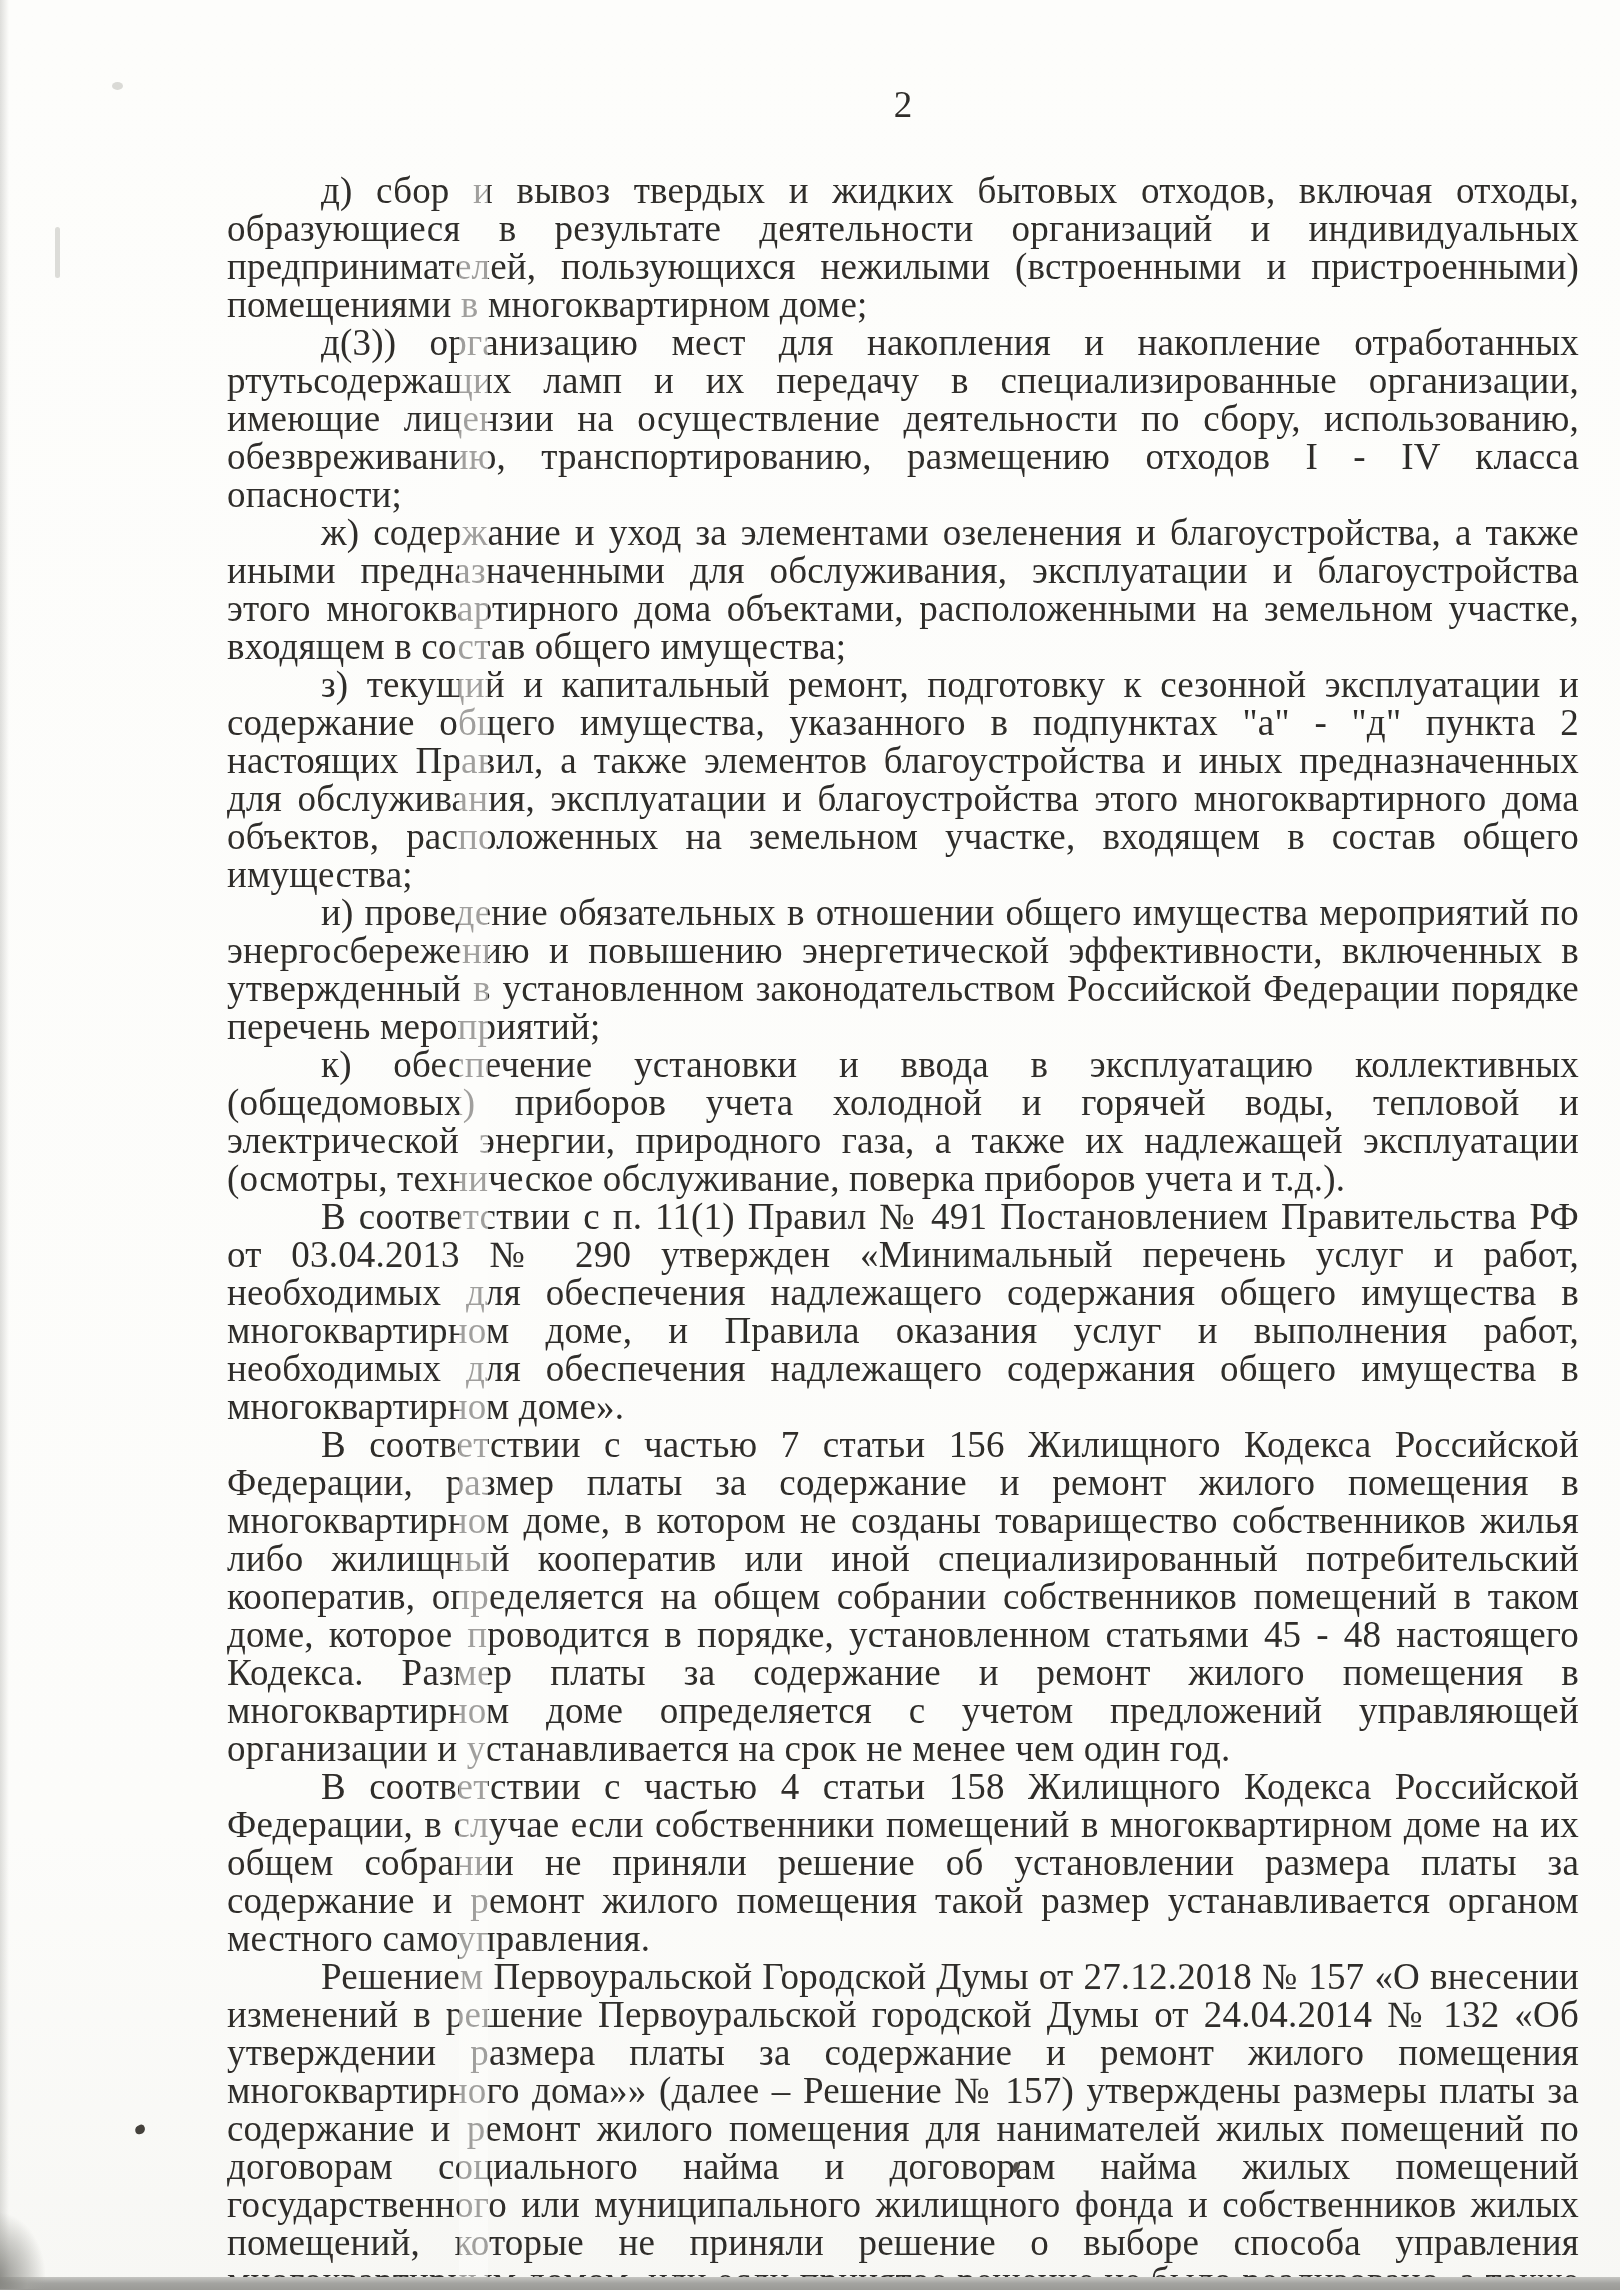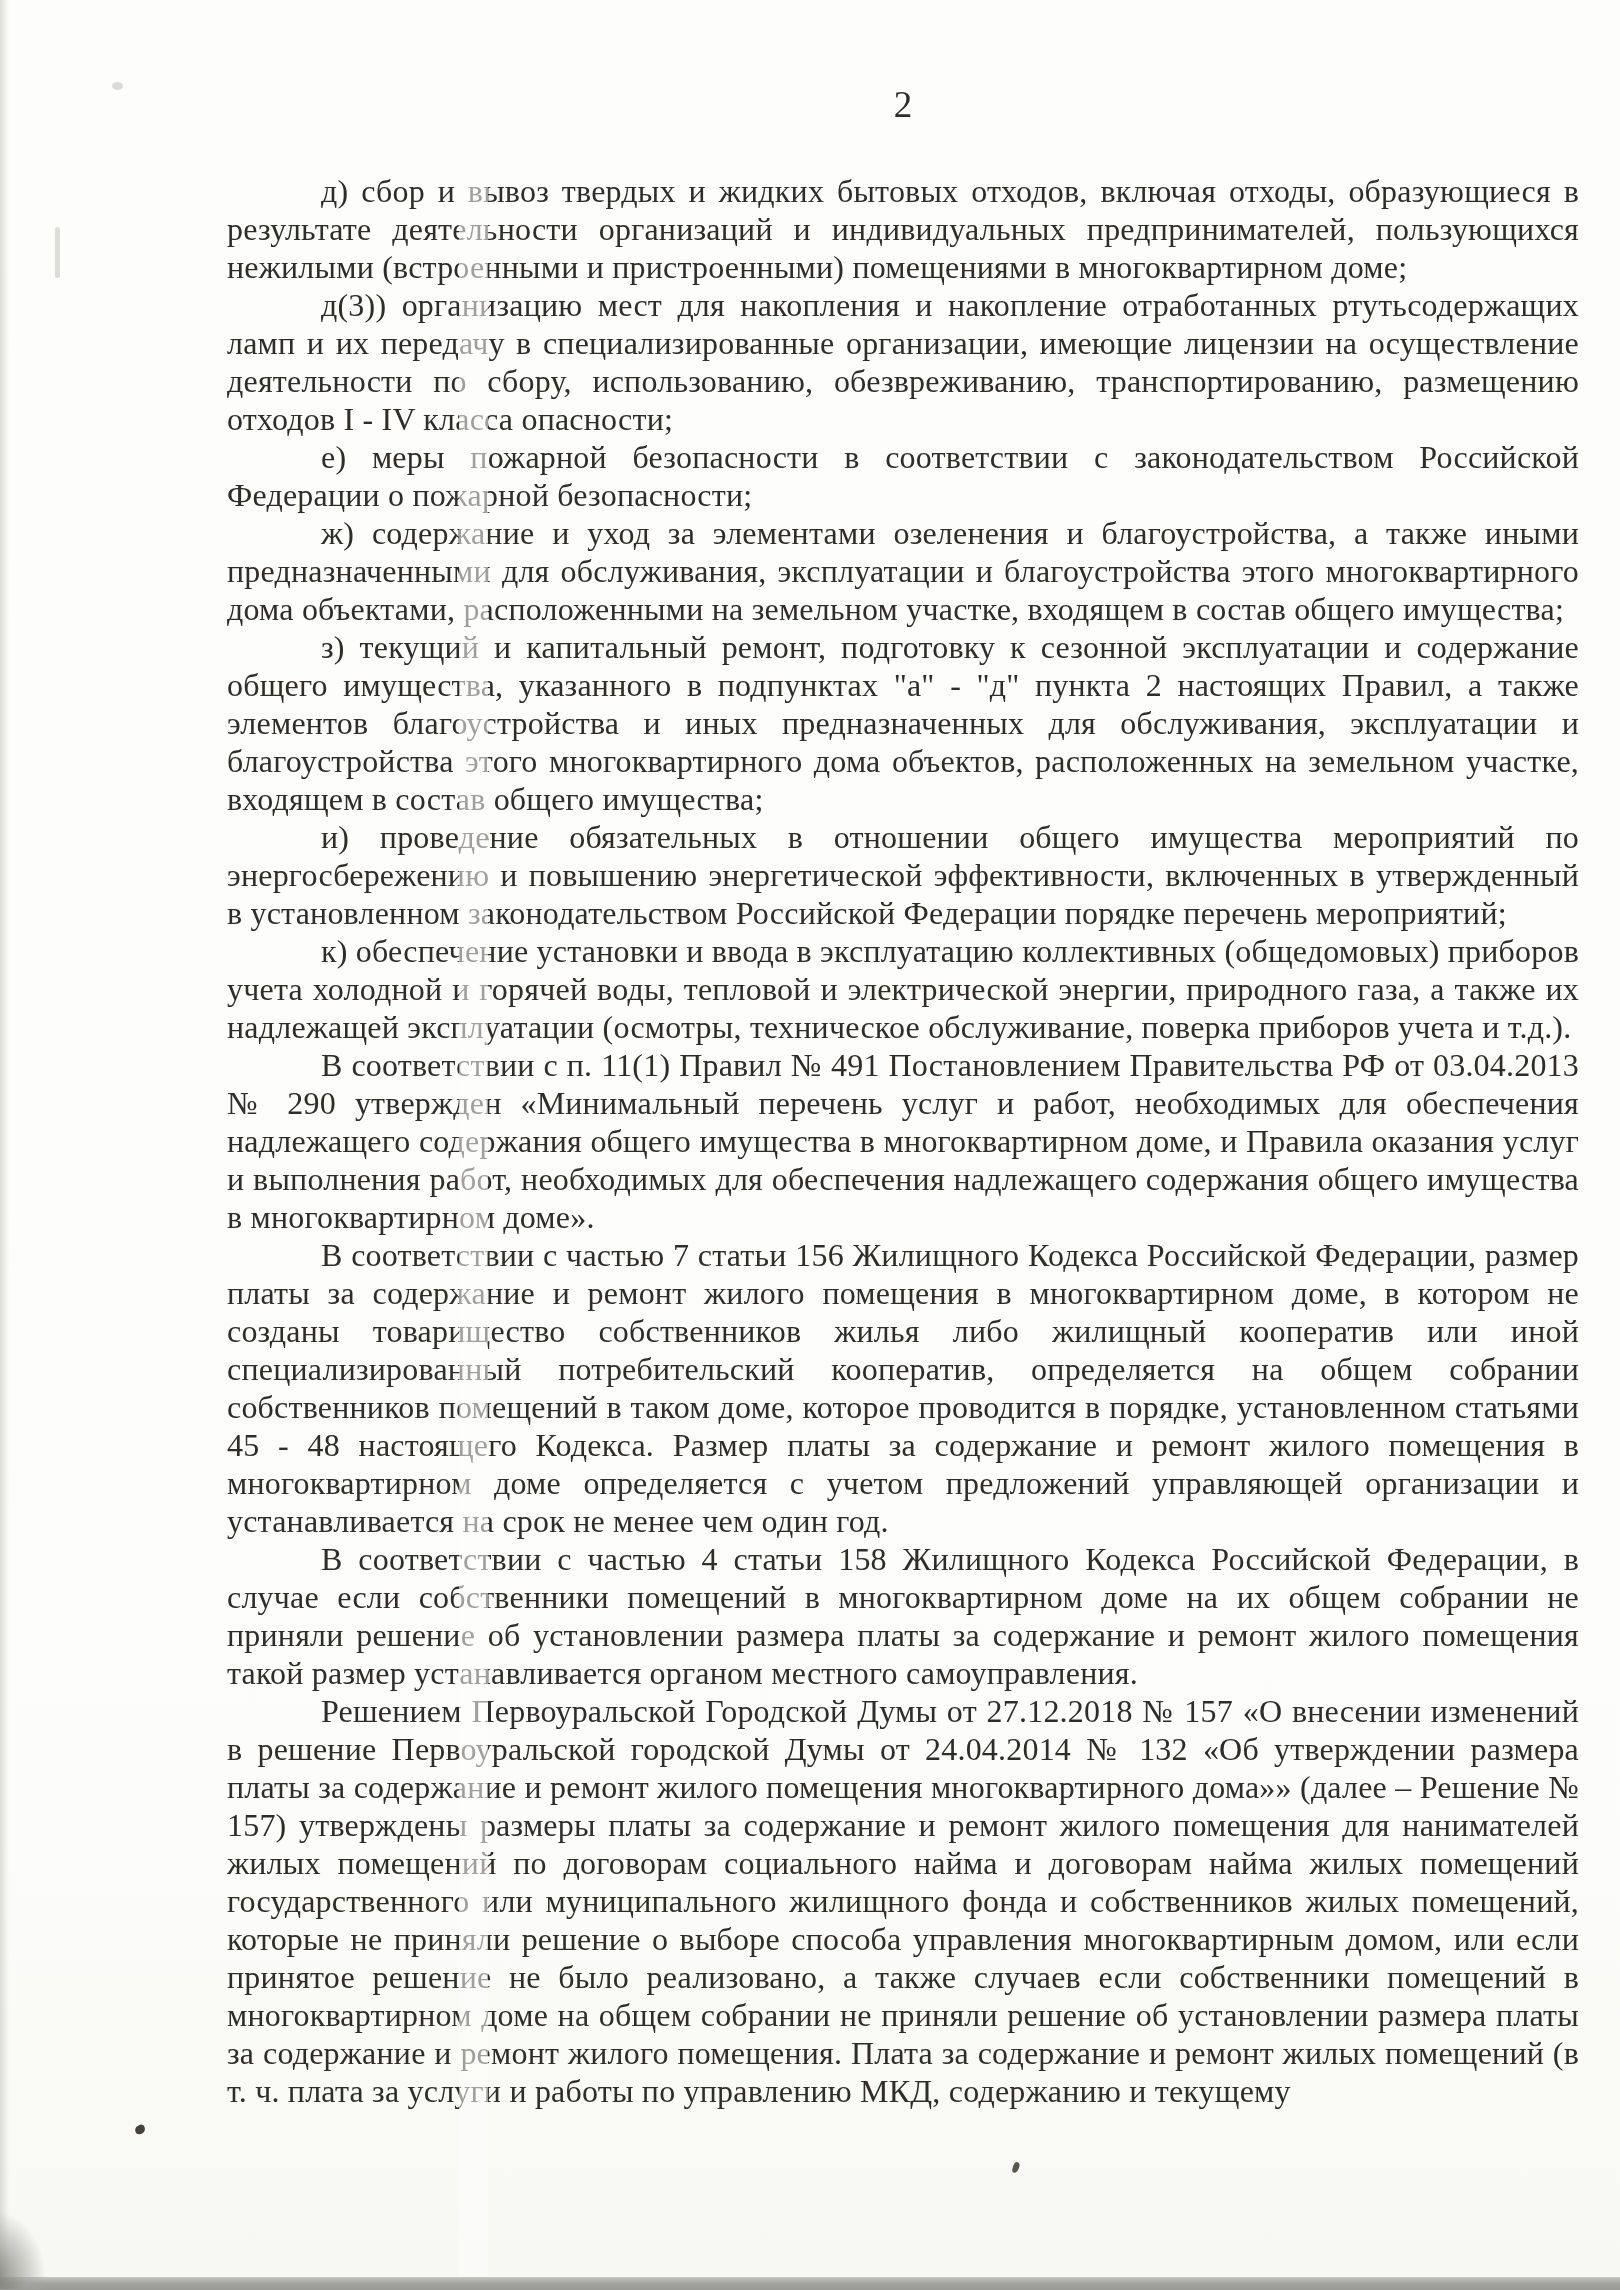--- a/index.html
+++ b/index.html
@@ -20,21 +20,21 @@
     margin: 0 0 47px 0;
     text-align: center;
     font-size: 37px;
     line-height: 41px;
     font-weight: normal;
   }
   p.para {
     margin: 0;
     text-indent: 94px;
     text-align: justify;
-    font-size: 32px;
+    font-size: 37px;
     line-height: 38px;
     letter-spacing: 0.2px;
   }
   
   .scan-streak {
     position: absolute;
     top: 0;
     left: 459px;
     width: 29px;
     height: 100%;
@@ -112,21 +112,20 @@
 <body>
 
 <div class="page">
 
   <div class="content">
     <div class="page-number">2</div>
 
     <div>
       <p class="para">д) сбор и вывоз твердых и жидких бытовых отходов, включая отходы, образующиеся в результате деятельности организаций и индивидуальных предпринимателей, пользующихся нежилыми (встроенными и пристроенными) помещениями в многоквартирном доме;</p>
       <p class="para">д(3)) организацию мест для накопления и накопление отработанных ртутьсодержащих ламп и их передачу в специализированные организации, имеющие лицензии на осуществление деятельности по сбору, использованию, обезвреживанию, транспортированию, размещению отходов I - IV класса опасности;</p>
-      <p class="para">е) меры пожарной безопасности в соответствии с законодательством Российской Федерации о пожарной безопасности;</p>
       <p class="para">ж) содержание и уход за элементами озеленения и благоустройства, а также иными предназначенными для обслуживания, эксплуатации и благоустройства этого многоквартирного дома объектами, расположенными на земельном участке, входящем в состав общего имущества;</p>
       <p class="para">з) текущий и капитальный ремонт, подготовку к сезонной эксплуатации и содержание общего имущества, указанного в подпунктах "а" - "д" пункта 2 настоящих Правил, а также элементов благоустройства и иных предназначенных для обслуживания, эксплуатации и благоустройства этого многоквартирного дома объектов, расположенных на земельном участке, входящем в состав общего имущества;</p>
       <p class="para">и) проведение обязательных в отношении общего имущества мероприятий по энергосбережению и повышению энергетической эффективности, включенных в утвержденный в установленном законодательством Российской Федерации порядке перечень мероприятий;</p>
       <p class="para">к) обеспечение установки и ввода в эксплуатацию коллективных (общедомовых) приборов учета холодной и горячей воды, тепловой и электрической энергии, природного газа, а также их надлежащей эксплуатации (осмотры, техническое обслуживание, поверка приборов учета и т.д.).</p>
       <p class="para">В соответствии с п. 11(1) Правил № 491 Постановлением Правительства РФ от 03.04.2013 № 290 утвержден «Минимальный перечень услуг и работ, необходимых для обеспечения надлежащего содержания общего имущества в многоквартирном доме, и Правила оказания услуг и выполнения работ, необходимых для обеспечения надлежащего содержания общего имущества в многоквартирном доме».</p>
       <p class="para">В соответствии с частью 7 статьи 156 Жилищного Кодекса Российской Федерации, размер платы за содержание и ремонт жилого помещения в многоквартирном доме, в котором не созданы товарищество собственников жилья либо жилищный кооператив или иной специализированный потребительский кооператив, определяется на общем собрании собственников помещений в таком доме, которое проводится в порядке, установленном статьями 45 - 48 настоящего Кодекса. Размер платы за содержание и ремонт жилого помещения в многоквартирном доме определяется с учетом предложений управляющей организации и устанавливается на срок не менее чем один год.</p>
       <p class="para">В соответствии с частью 4 статьи 158 Жилищного Кодекса Российской Федерации, в случае если собственники помещений в многоквартирном доме на их общем собрании не приняли решение об установлении размера платы за содержание и ремонт жилого помещения такой размер устанавливается органом местного самоуправления.</p>
       <p class="para">Решением Первоуральской Городской Думы от 27.12.2018 № 157 «О внесении изменений в решение Первоуральской городской Думы от 24.04.2014 № 132 «Об утверждении размера платы за содержание и ремонт жилого помещения многоквартирного дома»» (далее – Решение № 157) утверждены размеры платы за содержание и ремонт жилого помещения для нанимателей жилых помещений по договорам социального найма и договорам найма жилых помещений государственного или муниципального жилищного фонда и собственников жилых помещений, которые не приняли решение о выборе способа управления многоквартирным домом, или если принятое решение не было реализовано, а также случаев если собственники помещений в многоквартирном доме на общем собрании не приняли решение об установлении размера платы за содержание и ремонт жилого помещения. Плата за содержание и ремонт жилых помещений (в т. ч. плата за услуги и работы по управлению МКД, содержанию и текущему</p>
     </div>
   </div>

